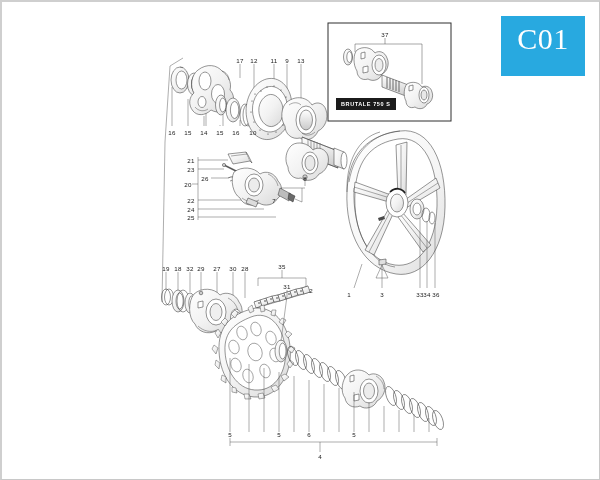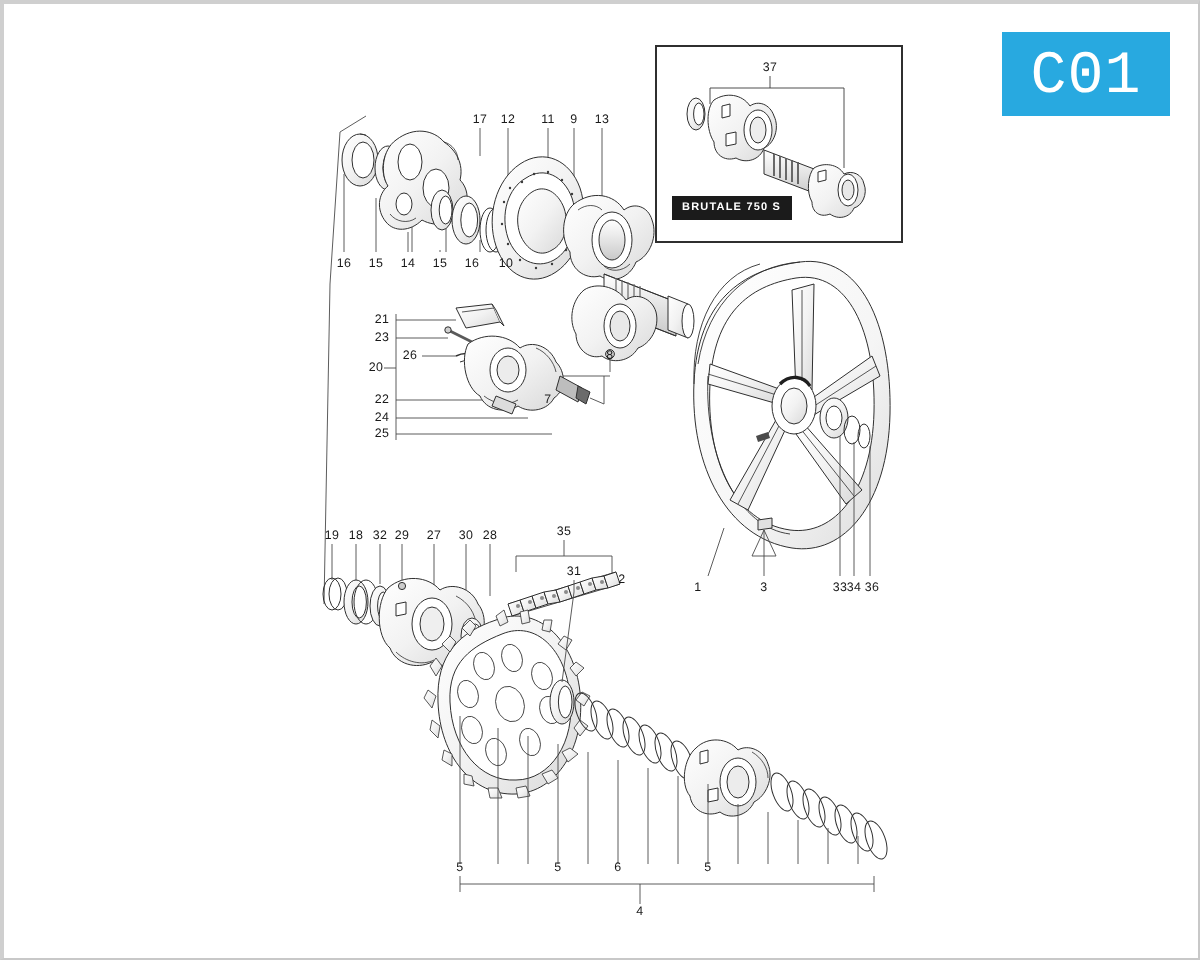--- a/index.html
+++ b/index.html
@@ -16,28 +16,28 @@
     box-sizing:border-box;
     background:#ffffff;
     border:1px solid #c8c8c8;
     border-top:2px solid #cfcfcf;
     border-left:2px solid #cfcfcf;
   }
   #canvas{position:absolute;left:0;top:0;width:600px;height:480px;}
   .badge{
     position:absolute;
     right:14px;top:14px;
-    width:84px;height:42px;
+    width:84px;height:60px;
     background:#28a9e0;
     color:#ffffff;
     font-size:30px;
     line-height:46px;
     text-align:center;
     letter-spacing:0.5px;
-    font-family:Liberation Mono, monospace;
+    font-family:Liberation Serif, serif;
   }
   .variant-tag{
     position:absolute;
     left:334px;top:96px;
     background:#1b1b1b;
     color:#ffffff;
     font-size:5.5px;
     font-weight:bold;
     letter-spacing:0.6px;
     padding:2px 4px;

